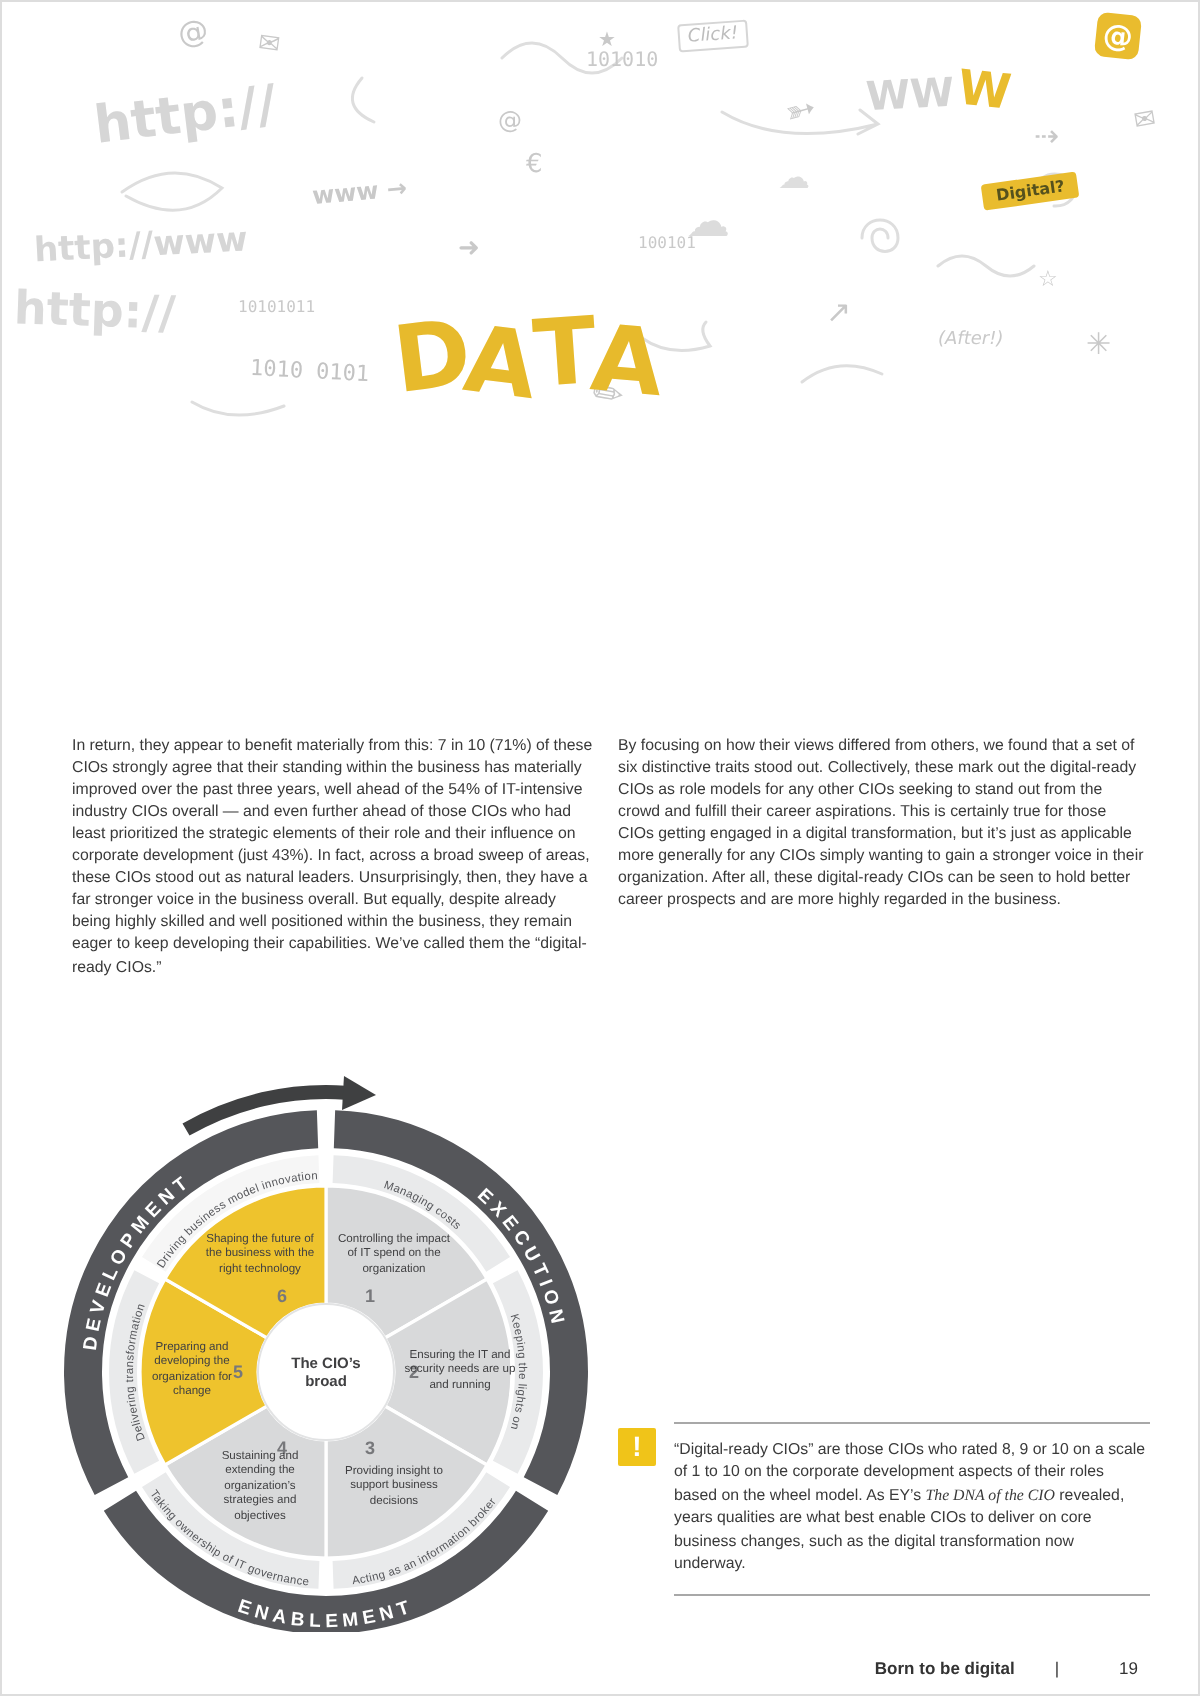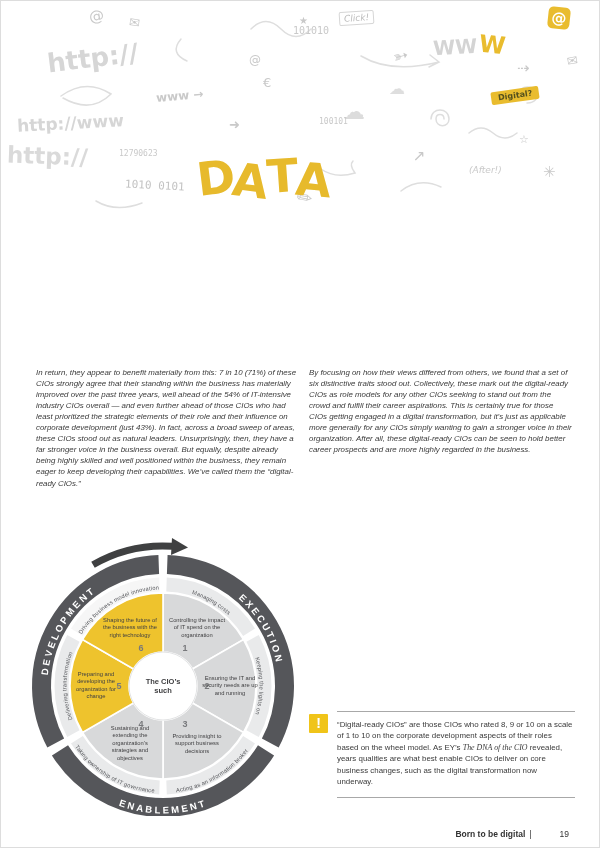--- a/index.html
+++ b/index.html
@@ -41,21 +41,21 @@
   .d-cl2{left:388px;top:78px;font-size:16px;color:#dedede;}
   .data-word{position:absolute;left:196px;top:150px;font-family:"DejaVu Sans",sans-serif;
              font-weight:bold;color:#e7ba2c;font-size:46px;letter-spacing:-2px;}
   .data-word span{display:inline-block;}
   .dw1{transform:rotate(-7deg);}
   .dw2{transform:rotate(7deg) translateY(3px);}
   .dw3{transform:rotate(-4deg) translateY(-2px);}
   .dw4{transform:rotate(5deg) translateY(2px);}
 
   
-  .col{position:absolute;top:358px;width:263px;font-size:7.9px;line-height:1.4;color:#3a3a3a;font-style:italic;}
+  .col{position:absolute;top:358px;width:263px;font-size:7.9px;line-height:1.4;color:#3a3a3a;}
   .col-left{left:35px;}
   .col-right{left:308px;}
 
   
   .wheel{position:absolute;left:22px;top:535px;width:280px;height:280px;}
   .wheel svg{position:absolute;left:0;top:0;}
   .wheel-label{position:absolute;transform:translate(-50%,-50%);text-align:center;}
   .seg-text{width:57px;font-size:5.8px;line-height:1.28;color:#404042;}
   .seg-num{font-size:9px;font-weight:bold;color:#77787b;}
   .center-label{width:44px;font-size:7.5px;font-weight:bold;color:#404042;line-height:1.2;}
@@ -68,23 +68,23 @@
   
   .callout{position:absolute;left:308px;top:710px;width:266px;display:flex;gap:9px;}
   .callout-icon{width:19px;height:19px;background:#f0c419;color:#fff;font-weight:bold;font-size:14px;
                 text-align:center;line-height:19px;flex:none;margin-top:3px;border-radius:1px;}
   .callout-body{border-top:1px solid #a8a8a8;border-bottom:1px solid #a8a8a8;padding:7px 0 9px;
                 font-size:7.9px;line-height:1.45;color:#3a3a3a;flex:1;}
   .callout-body em{font-style:italic;font-family:Liberation Serif, serif;}
 
   
   .footer{position:absolute;right:30px;bottom:8px;font-size:8.5px;color:#333;
-          display:flex;align-items:center;gap:4px;}
+          display:flex;align-items:center;gap:20px;}
   .footer-title{font-weight:bold;}
-  .footer-page{margin-left:24px;}
+  .footer-page{margin-left:10px;}
 </style>
 </head>
 <body>
 
 <div class="page">
 
   <div class="doodle-area">
     <svg width="600" height="235" viewBox="0 0 600 235">
       <g fill="none" stroke="#dedede" stroke-width="1.5" stroke-linecap="round">
         <path d="M60,95 q25,-18 50,-2 q-20,20 -48,4"></path>
@@ -106,21 +106,21 @@
     <span class="dd d-ww">WW</span>
     <span class="dd d-wy">W</span>
     <span class="dd d-http1">http://</span>
     <span class="dd d-b1 mono">101010</span>
     <span class="dd d-ar1">➳</span>
     <span class="dd d-www">www →</span>
     <span class="dd d-euro">€</span>
     <span class="dd d-digital">Digital?</span>
     <span class="dd d-httpwww">http://www</span>
     <span class="dd d-http2">http://</span>
-    <span class="dd d-b2 mono">12790623</span>
+    <span class="dd d-b2 mono">10101011</span>
     <span class="dd d-b3 mono">1010 0101</span>
     <span class="dd d-cl1">☁</span>
     <span class="dd d-click2">(After!)</span>
     <span class="dd d-ast">✳</span>
     <span class="dd d-ar2">↗</span>
     <span class="dd d-ar3">➜</span>
     <span class="dd d-env2">✉</span>
     <span class="dd d-st1">★</span>
     <span class="dd d-b4 mono">100101</span>
     <span class="dd d-st2">☆</span>
@@ -202,21 +202,21 @@
     <div class="wheel-label seg-num p-n5">5</div>
     <div class="wheel-label seg-num p-n6">6</div>
 
     <div class="wheel-label seg-text p-s1">Controlling the impact of IT spend on the organization</div>
     <div class="wheel-label seg-text p-s2">Ensuring the IT and security needs are up and running</div>
     <div class="wheel-label seg-text p-s3">Providing insight to support business decisions</div>
     <div class="wheel-label seg-text p-s4">Sustaining and extending the organization’s strategies and objectives</div>
     <div class="wheel-label seg-text p-s5">Preparing and developing the organization for change</div>
     <div class="wheel-label seg-text p-s6">Shaping the future of the business with the right technology</div>
 
-    <div class="wheel-label center-label p-c">The CIO’s such</div>
+    <div class="wheel-label center-label p-c">The CIO’s broad</div>
   </div>
 
   <div class="callout">
     <div class="callout-icon">!</div>
     <div class="callout-body">
       <span>“Digital-ready CIOs” are those CIOs who rated 8, 9 or 10 on a scale of 1 to 10 on the corporate development aspects of their roles based on the wheel model. As EY’s </span><em>The DNA of the CIO</em><span> revealed, years qualities are what best enable CIOs to deliver on core business changes, such as the digital transformation now underway.</span>
     </div>
   </div>
 
   <div class="footer">

